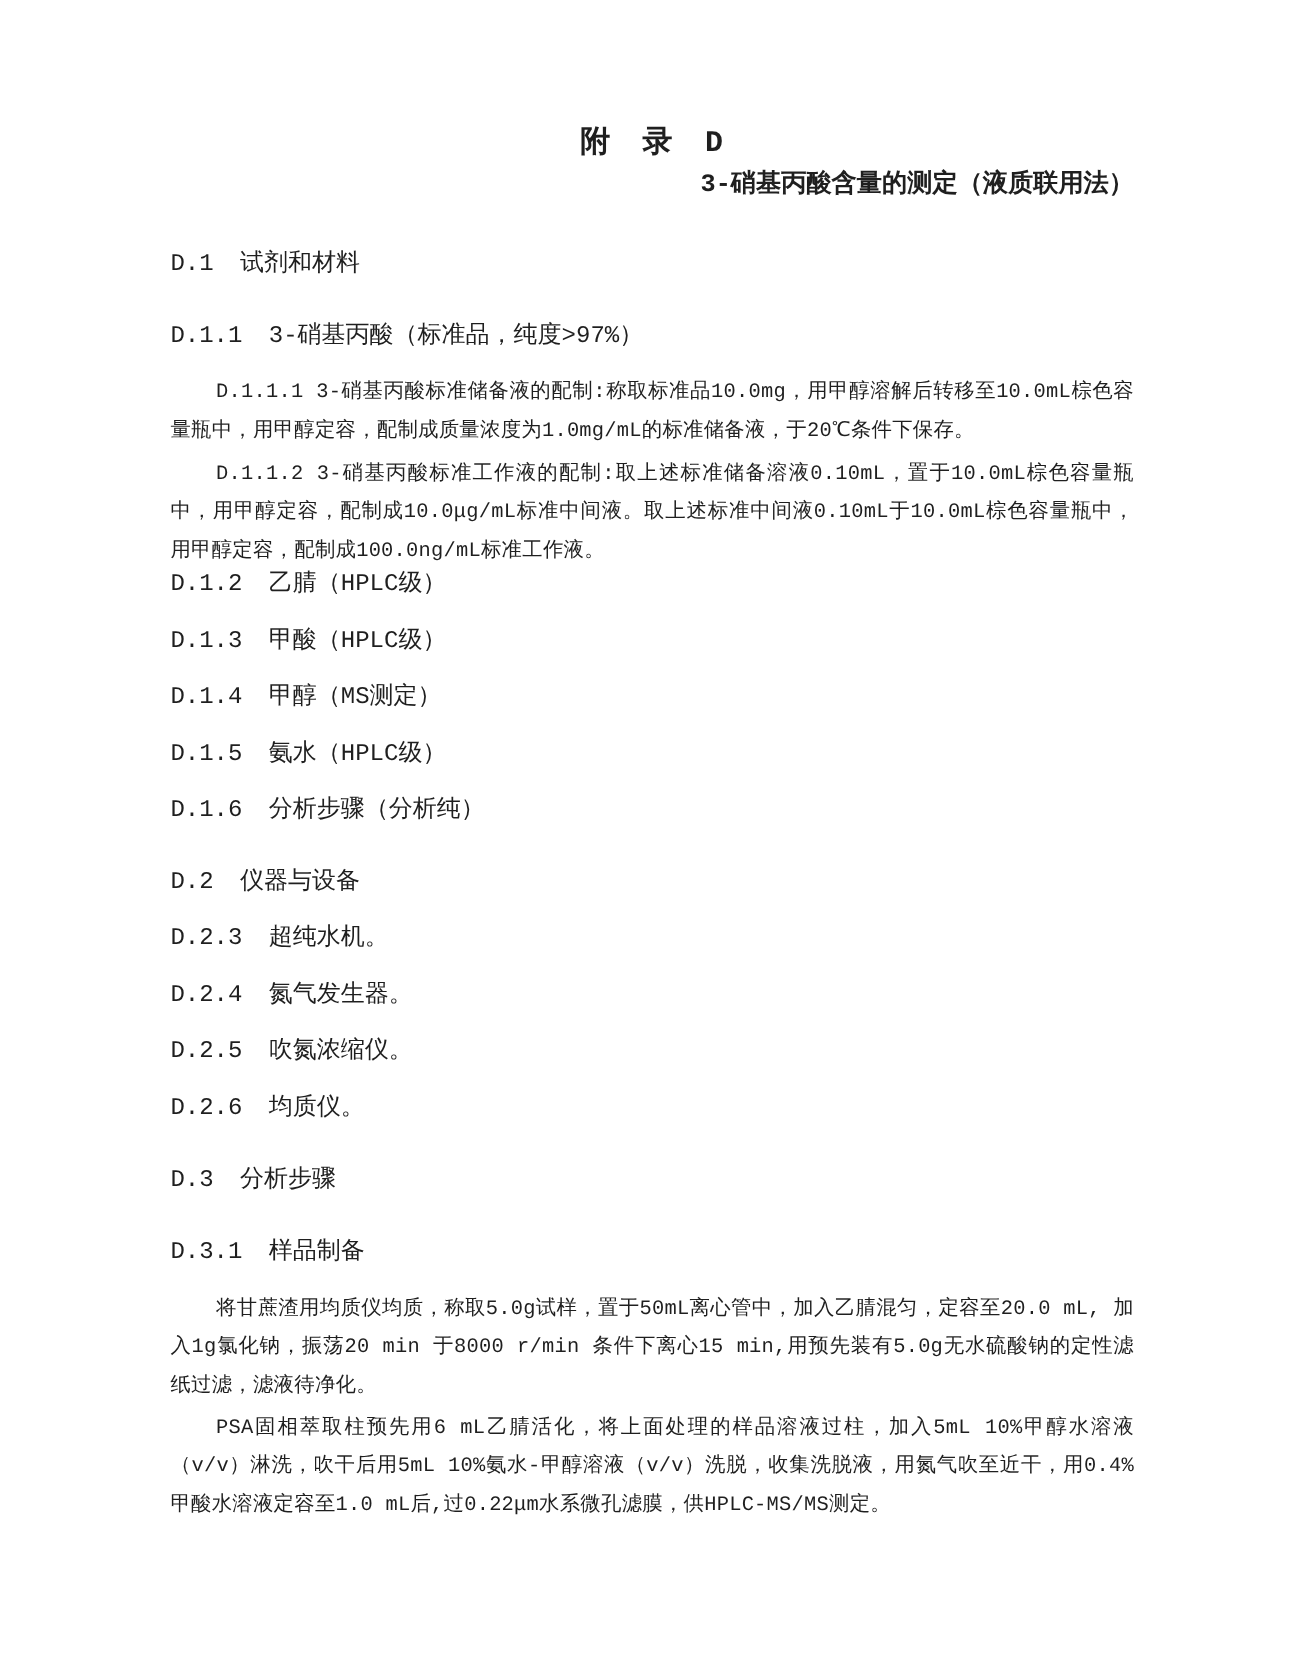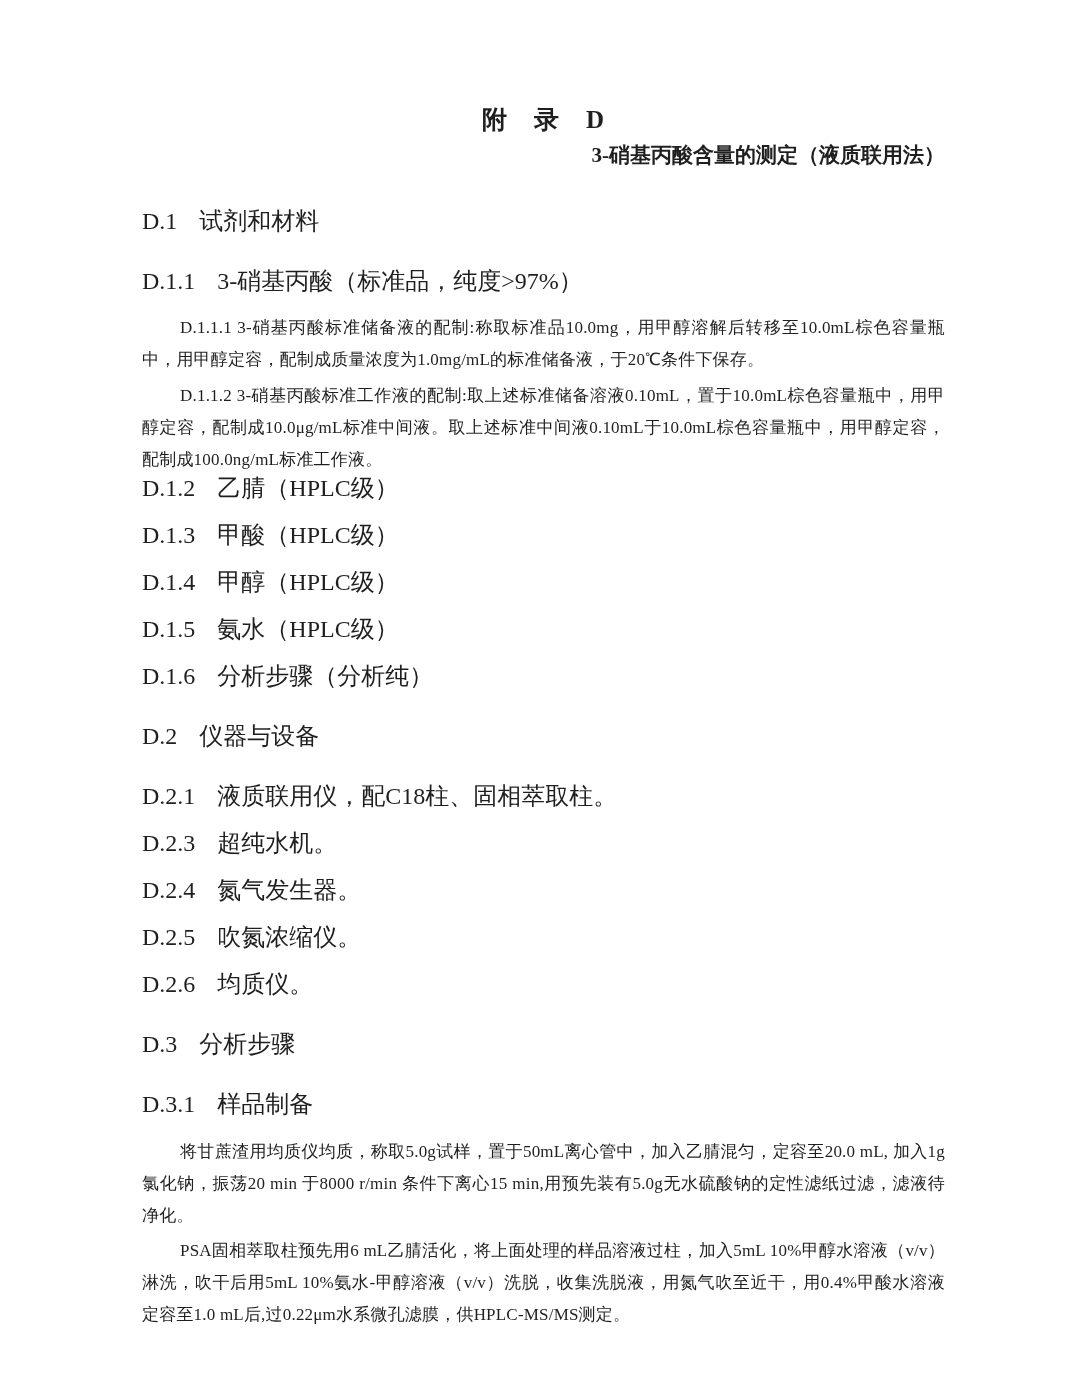--- a/index.html
+++ b/index.html
@@ -7,21 +7,21 @@
     padding: 0;
     background: #e9e9e9;
   }
   .page {
     position: relative;
     width: 1080px;
     height: 1392px;
     margin: 0 auto;
     background: #ffffff;
     overflow: hidden;
-    font-family: Liberation Serif, serif;
+    font-family: Liberation Mono, monospace;
     color: #1f1f1f;
     box-sizing: border-box;
   }
   .content {
     padding: 106px 135px 0 142px;
     box-sizing: border-box;
   }
   .doc-title {
     font-size: 25px;
     font-weight: bold;
@@ -30,21 +30,21 @@
     letter-spacing: 1px;
   }
   .doc-subtitle {
     font-size: 21px;
     font-weight: bold;
     text-align: right;
     line-height: 24px;
     margin-top: 9px;
   }
   .hline {
-    font-size: 24px;
+    font-size: 20px;
     line-height: 22px;
     white-space: nowrap;
   }
   .hnum {
     display: inline-block;
   }
   .htext {
     display: inline-block;
     margin-left: 22px;
   }
@@ -86,36 +86,33 @@
     <p class="para mt20">D.1.1.1 3-硝基丙酸标准储备液的配制:称取标准品10.0mg，用甲醇溶解后转移至10.0mL棕色容量瓶中，用甲醇定容，配制成质量浓度为1.0mg/mL的标准储备液，于20℃条件下保存。</p>
     <p class="para mt4">D.1.1.2 3-硝基丙酸标准工作液的配制:取上述标准储备溶液0.10mL，置于10.0mL棕色容量瓶中，用甲醇定容，配制成10.0μg/mL标准中间液。取上述标准中间液0.10mL于10.0mL棕色容量瓶中，用甲醇定容，配制成100.0ng/mL标准工作液。</p>
 
     <div class="hline mt18">
       <span class="hnum">D.1.2</span><span class="htext">乙腈（HPLC级）</span>
     </div>
     <div class="hline mt25">
       <span class="hnum">D.1.3</span><span class="htext">甲酸（HPLC级）</span>
     </div>
     <div class="hline mt25">
-      <span class="hnum">D.1.4</span><span class="htext">甲醇（HPLC级）</span>
+      <span class="hnum">D.1.4</span><span class="htext">甲醇（MS测定）</span>
     </div>
     <div class="hline mt25">
       <span class="hnum">D.1.5</span><span class="htext">氨水（HPLC级）</span>
     </div>
     <div class="hline mt25">
       <span class="hnum">D.1.6</span><span class="htext">分析步骤（分析纯）</span>
     </div>
 
     <div class="hline mt38">
       <span class="hnum">D.2</span><span class="htext">仪器与设备</span>
     </div>
 
-    <div class="hline mt38">
-      <span class="hnum">D.2.1</span><span class="htext">液质联用仪，配C18柱、固相萃取柱。</span>
-    </div>
     <div class="hline mt25">
       <span class="hnum">D.2.3</span><span class="htext">超纯水机。</span>
     </div>
     <div class="hline mt25">
       <span class="hnum">D.2.4</span><span class="htext">氮气发生器。</span>
     </div>
     <div class="hline mt25">
       <span class="hnum">D.2.5</span><span class="htext">吹氮浓缩仪。</span>
     </div>
     <div class="hline mt25">

